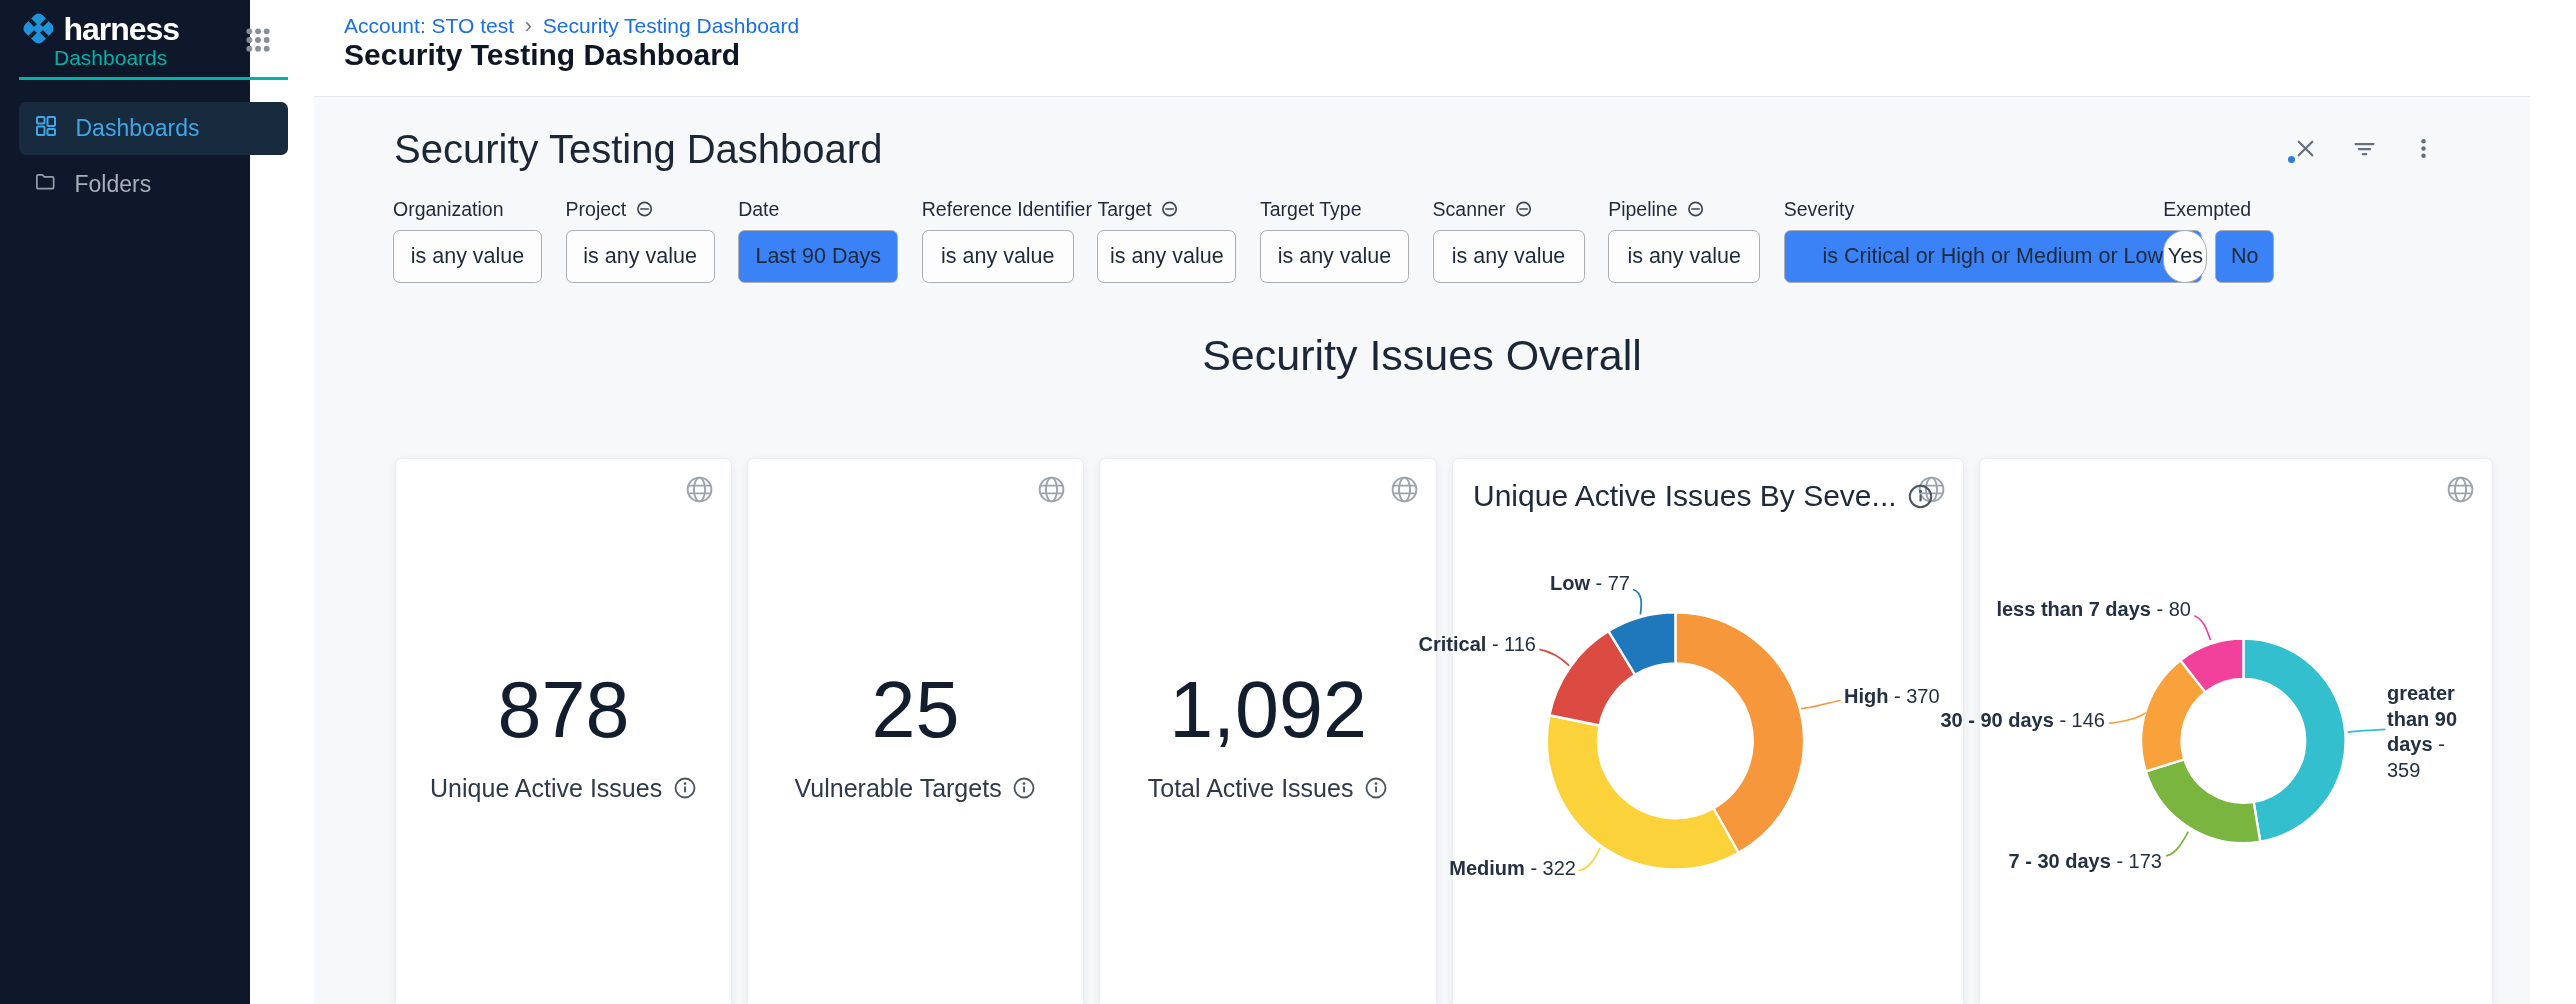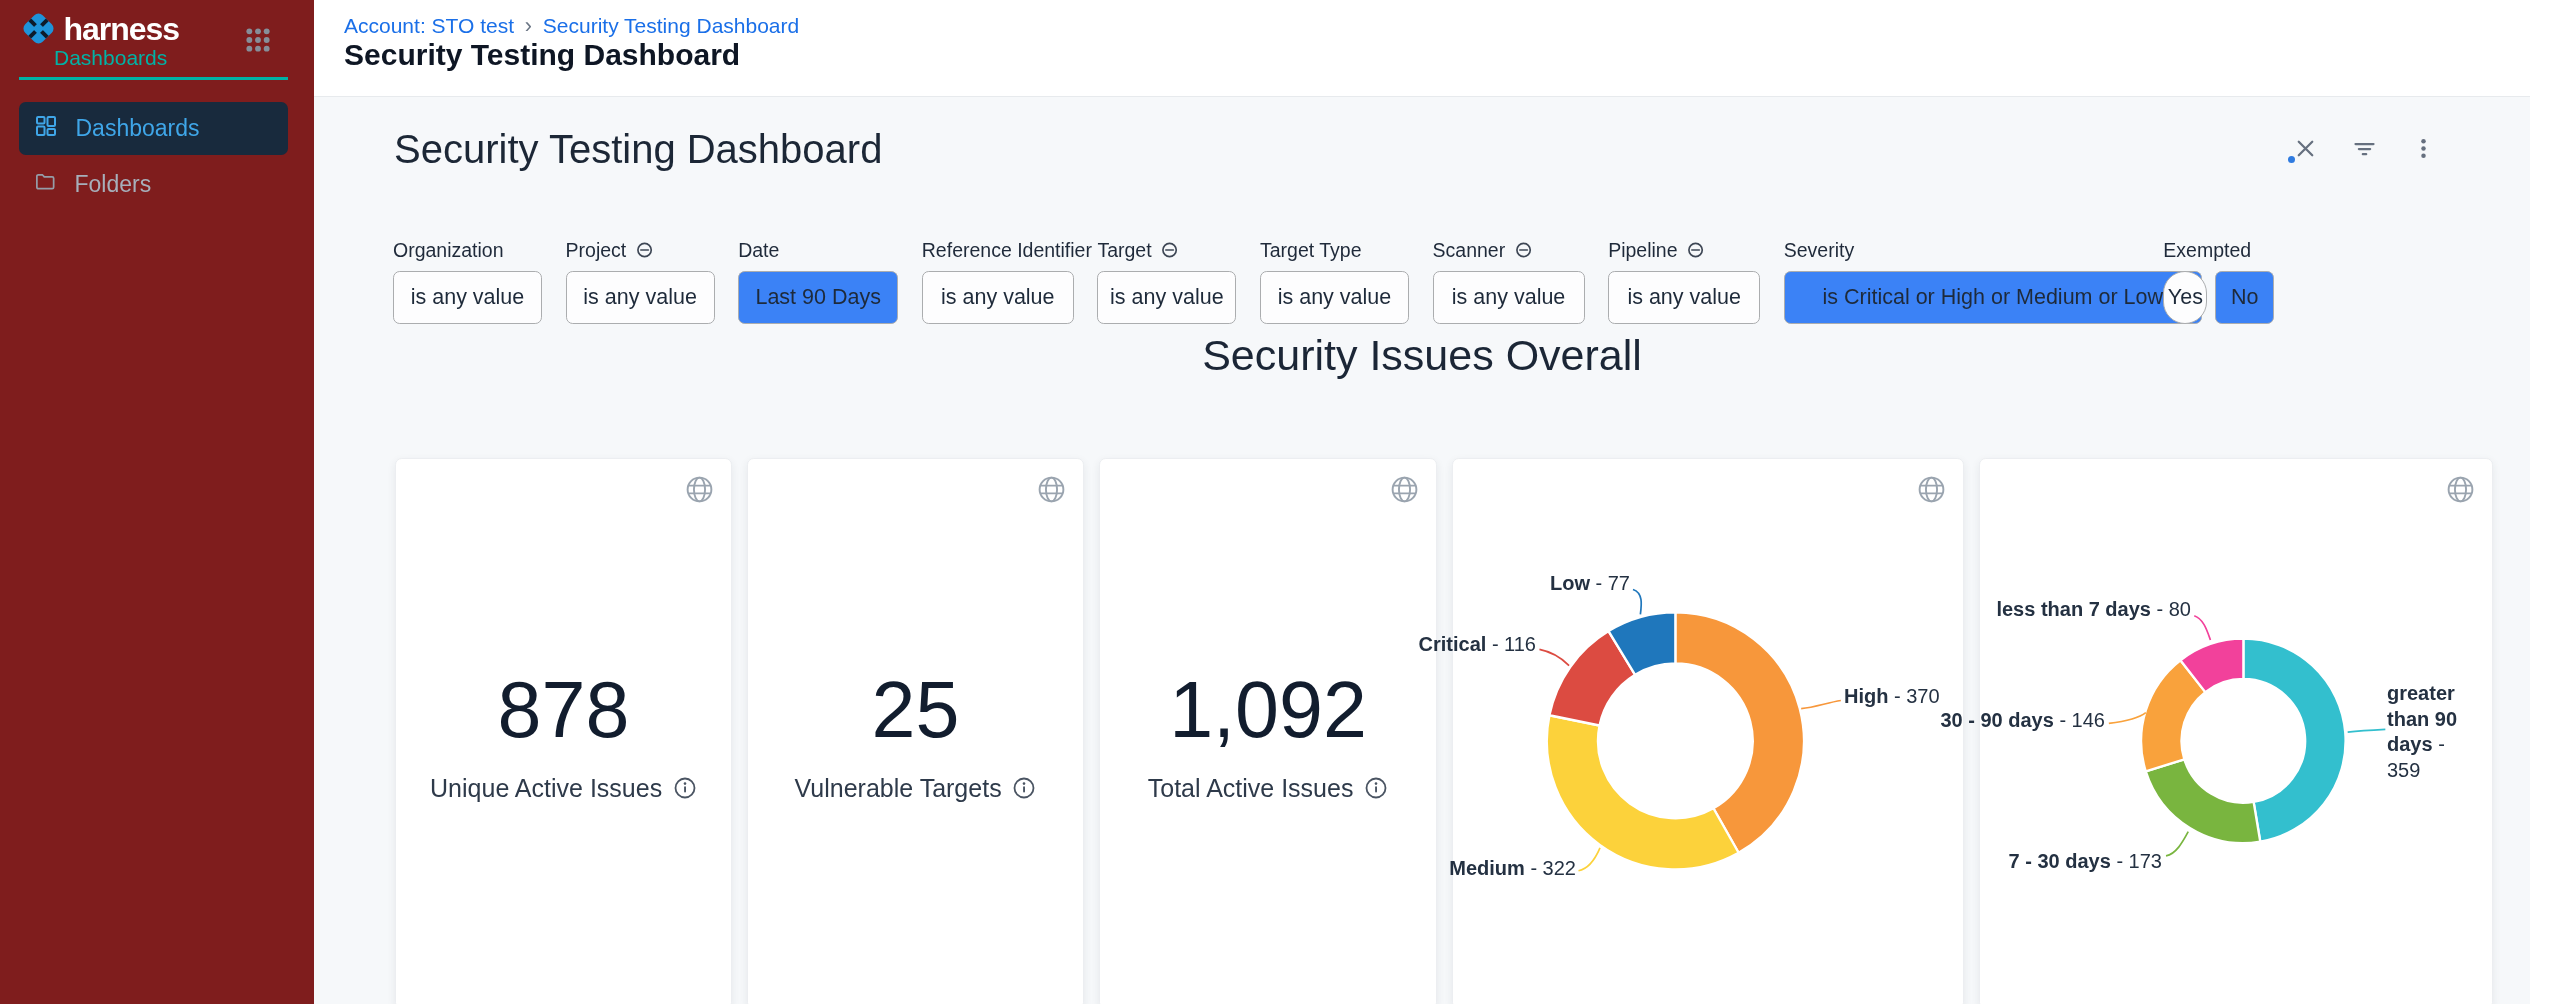--- a/index.html
+++ b/index.html
@@ -2,21 +2,21 @@
 <html style="font-size:10.8px"><head>
 <meta charset="utf-8">
 <style>
   html,body{margin:0;padding:0;}
   body{
     width:2576px;height:1005px;position:relative;overflow:hidden;
     background:#ffffff;font-family:"Liberation Sans",sans-serif;
     -webkit-font-smoothing:antialiased;
   }
   
-  .sidebar{position:absolute;left:0;top:0;width:314px;height:1005px;background:#7f1d1d;}
+  .sidebar{position:absolute;left:0;top:0;width:250px;height:1005px;background:#0f172a;}
   .logo-row{position:absolute;top:9.4px;left:19px;display:flex;align-items:center;gap:5.4px;}
   .brand{font-size:32px;font-weight:700;color:#ffffff;letter-spacing:-1px;}
   .grid-icon{position:absolute;top:28px;left:246px;cursor:pointer;}
   .product{position:absolute;top:46px;left:54px;font-size:21px;color:#01B2A6;}
   .side-divider{position:absolute;top:77px;left:19px;width:269px;height:2.7px;background:#01B2A6;}
   .nav{position:absolute;top:102px;left:19px;width:269px;}
   .nav-item{display:flex;align-items:center;gap:17.5px;height:53px;padding-left:15px;border-radius:6.7px;
     font-size:23px;color:#A7AFBA;box-sizing:border-box;cursor:pointer;}
   .nav-item.active{background:#182A3D;color:#3FA6E8;}
   .nav-item + .nav-item{margin-top:2.7px;}
@@ -28,21 +28,21 @@
   .page-title{position:absolute;left:30px;top:38px;font-size:30px;font-weight:700;color:#0E1624;}
   
   .rail{position:absolute;top:96px;right:0;width:46px;bottom:0;background:#ffffff;}
   
   .panel{position:absolute;left:314px;top:96px;width:2216px;bottom:0;background:#F6F8FA;border-top:0.7px solid #E7EAED;box-sizing:border-box;}
   .panel-title{position:absolute;left:80px;top:30px;font-size:40px;color:#1C2736;}
   .panel-actions{position:absolute;top:38px;right:93px;display:flex;gap:32px;}
   .action-btn{width:27px;height:27px;cursor:pointer;}
   .cursor-dot{position:absolute;left:1974px;top:59px;width:7.4px;height:7.4px;border-radius:50%;background:#2F7BE0;}
   
-  .filters{position:absolute;left:79px;top:100px;display:flex;gap:23.6px;align-items:flex-start;margin-top:41px;}
+  .filters{position:absolute;left:79px;top:100px;display:flex;gap:23.6px;align-items:flex-start;}
   .filter-group{flex:0 0 auto;}
   .filter-label{font-size:19.5px;font-weight:500;color:#1F2A3A;margin-bottom:9.4px;display:flex;align-items:center;gap:8.8px;height:24px;white-space:nowrap;}
   .chip{height:53px;border:1.3px solid #ABADAF;border-radius:6.7px;background:#FDFDFE;display:flex;align-items:center;justify-content:center;
     font-size:21.5px;color:#1E2A3A;box-sizing:border-box;white-space:nowrap;padding:0 5.4px;cursor:pointer;}
   .chip.active{background:#3b82f6;}
   .chip-row{display:flex;gap:8px;}
   .section-title{position:absolute;left:0;right:0;top:234px;text-align:center;font-size:43px;color:#1B2636;}
   
   .cards{position:absolute;left:81px;top:361px;display:flex;gap:15px;}
   .card{position:relative;background:#ffffff;border:0.7px solid #ECEEF1;border-radius:6.7px;height:551px;
@@ -252,20 +252,28 @@
               <circle cx="12" cy="7.6" r="1.3" fill="#4A5462"></circle>
             </svg></div>
         </div>
       </div>
       <div class="card" style="width: 512px;">
         <span class="globe"><svg width="31" height="31" viewBox="0 0 24 24" fill="none" stroke="#9AA4AF" stroke-width="1.5">
             <circle cx="12" cy="12" r="9.2"></circle>
             <ellipse cx="12" cy="12" rx="4.3" ry="9.2"></ellipse>
             <path d="M3.4 9 H20.6 M3.4 15 H20.6"></path>
           </svg></span>
+        <div class="chart-title">
+          <div style="display: inline;">Unique Active Issues By Seve...</div>
+          <svg width="27" height="27" viewBox="0 0 24 24">
+            <circle cx="12" cy="12" r="9.5" fill="none" stroke="#4A5462" stroke-width="1.8"></circle>
+            <rect x="11.1" y="10.3" width="1.9" height="6.2" rx="0.95" fill="#4A5462"></rect>
+            <circle cx="12" cy="7.6" r="1.3" fill="#4A5462"></circle>
+          </svg>
+        </div>
         <svg class="donut-svg" width="512" height="551" viewBox="0 0 760 819">
           <path d="M330.0 228.0 A191 191 0 0 1 424.0 585.3 L386.6 519.1 A115 115 0 0 0 330.0 304.0 Z" fill="#F7973B" stroke="#ffffff" stroke-width="3.5" stroke-linejoin="round"></path>
           <path d="M517 371 C538 369 556 362 576 359" fill="none" stroke="#F7973B" stroke-width="2.5"></path>
           <path d="M424.0 585.3 A191 191 0 0 1 142.8 380.9 L217.3 396.1 A115 115 0 0 0 386.6 519.1 Z" fill="#FCD23B" stroke="#ffffff" stroke-width="3.5" stroke-linejoin="round"></path>
           <path d="M186 612 C202 609 212 592 218 578" fill="none" stroke="#FCD23B" stroke-width="2.5"></path>
           <path d="M142.8 380.9 A191 191 0 0 1 230.7 255.8 L270.2 320.8 A115 115 0 0 0 217.3 396.1 Z" fill="#DC4B41" stroke="#ffffff" stroke-width="3.5" stroke-linejoin="round"></path>
           <path d="M128 283 C148 287 162 297 172 307" fill="none" stroke="#DC4B41" stroke-width="2.5"></path>
           <path d="M230.7 255.8 A191 191 0 0 1 330.0 228.0 L330.0 304.0 A115 115 0 0 0 270.2 320.8 Z" fill="#1F77BC" stroke="#ffffff" stroke-width="3.5" stroke-linejoin="round"></path>
           <path d="M267 194 C282 199 280 216 278 231" fill="none" stroke="#1F77BC" stroke-width="2.5"></path>
         </svg>

